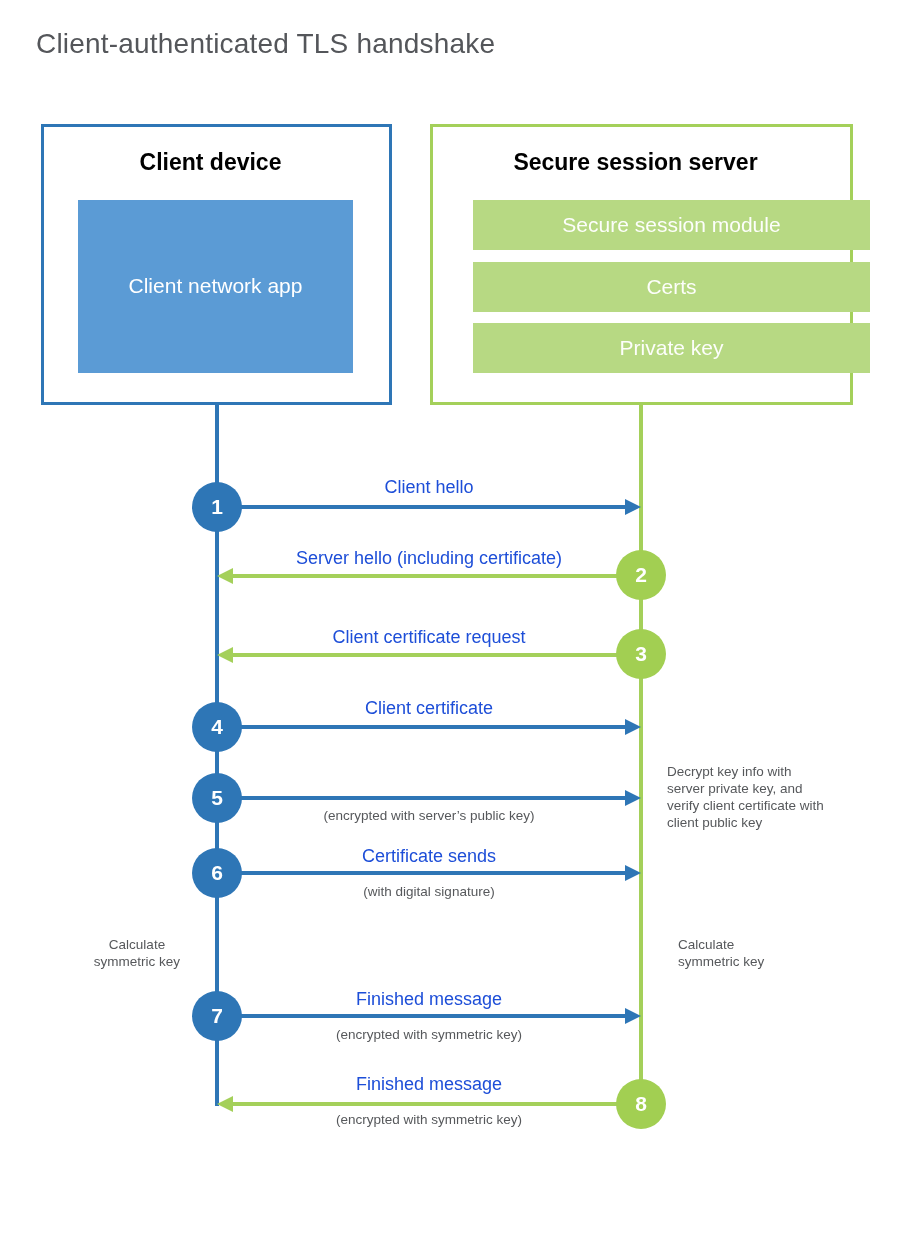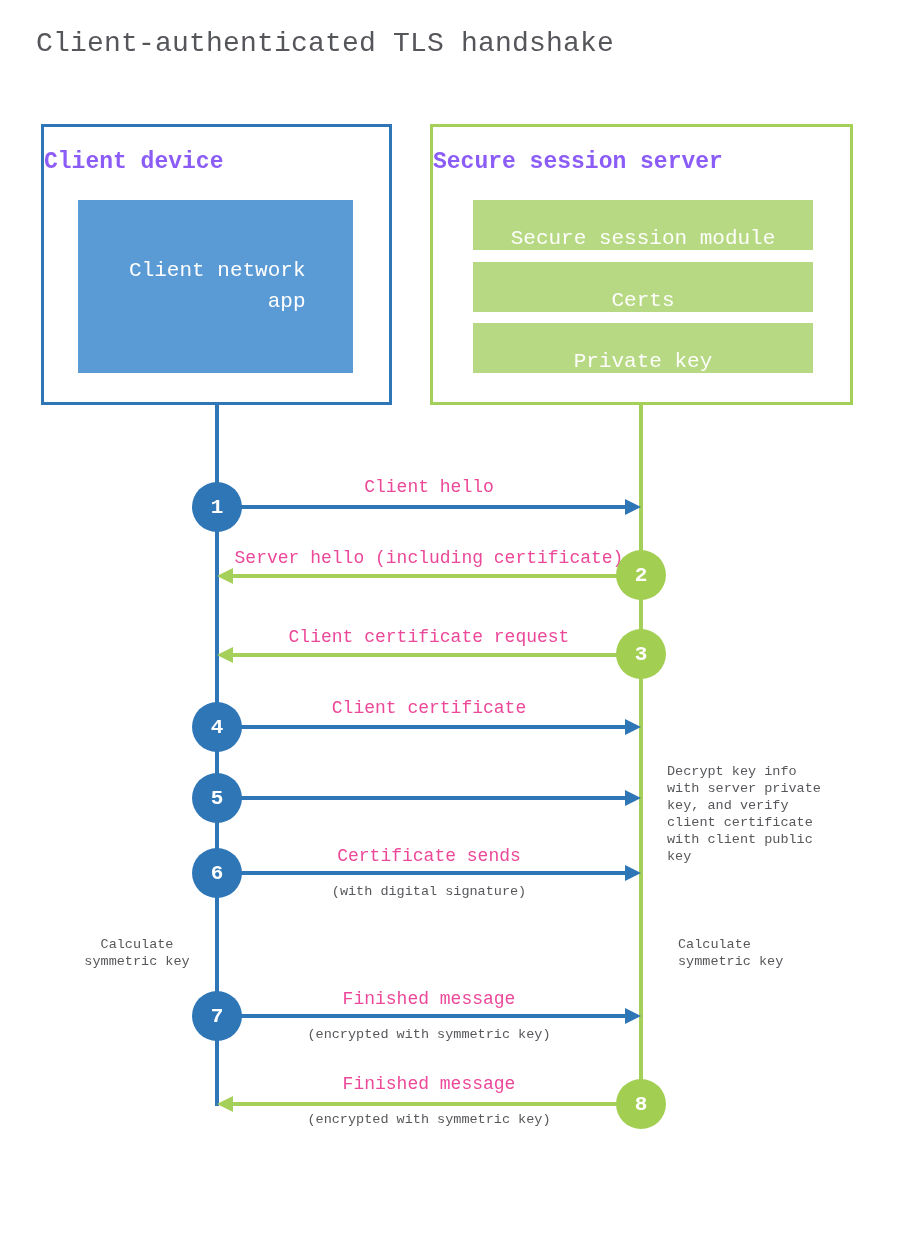--- a/index.html
+++ b/index.html
@@ -1,48 +1,48 @@
 <!DOCTYPE html>
 <html><head>
 <meta charset="utf-8">
 <style>
   html,body{margin:0;padding:0;background:#ffffff;}
   body{font-family:"Liberation Sans","DejaVu Sans",sans-serif;}
-  .canvas{position:relative;width:900px;height:1256px;background:#ffffff;overflow:hidden;font-family:Liberation Mono, monospace;}
+  .canvas{position:relative;width:900px;height:1256px;background:#ffffff;overflow:hidden;}
 
   .page-title{position:absolute;left:36px;top:28px;font-size:28px;font-weight:400;color:#54565a;letter-spacing:0.2px;}
 
   .entity-box{position:absolute;background:#ffffff;box-sizing:border-box;}
   .client-box{left:41px;top:124px;width:351px;height:281px;border:3px solid #2e76b6;}
   .server-box{left:430px;top:124px;width:423px;height:281px;border:3px solid #a4d05a;}
-  .entity-title{position:absolute;left:0;right:12px;top:22px;font-size:23px;font-weight:700;color:#8b5cf6;}
+  .entity-title{position:absolute;left:0;right:12px;top:22px;text-align:center;font-size:23px;font-weight:700;color:#000000;}
 
   .app-box{position:absolute;left:78px;top:200px;width:275px;height:173px;background:#5b9bd5;display:flex;align-items:center;justify-content:center;text-align:right;}
   .app-box span{color:#ffffff;font-size:21px;line-height:1.45;max-width:180px;display:inline-block;}
 
-  .module-bar{position:absolute;left:473px;width:340px;height:50px;background:#b7d983;display:flex;align-items:flex-end;justify-content:center;}
+  .module-bar{position:absolute;left:473px;width:397px;height:50px;background:#b7d983;display:flex;align-items:center;justify-content:center;}
   .module-bar span{color:#fdfefb;font-size:21px;}
 
   .lifeline{position:absolute;width:4px;}
   .lifeline.blue{left:215px;background:#2e76b6;}
   .lifeline.green{left:639px;background:#a4d05a;}
 
   .arrow{position:absolute;left:217px;width:424px;height:4px;}
   .arrow .shaft{position:absolute;top:0;height:4px;}
   .arrow.right .shaft{left:0;right:13px;background:#2e76b6;}
   .arrow.left .shaft{left:13px;right:0;background:#a4d05a;}
   .arrow .head{position:absolute;width:0;height:0;top:-6px;}
   .arrow.right .head{right:0;border-left:16px solid #2e76b6;border-top:8px solid transparent;border-bottom:8px solid transparent;}
   .arrow.left .head{left:0;border-right:16px solid #a4d05a;border-top:8px solid transparent;border-bottom:8px solid transparent;}
 
   .badge{position:absolute;width:50px;height:50px;border-radius:50%;display:flex;align-items:center;justify-content:center;color:#ffffff;font-size:21px;font-weight:700;}
   .badge.blue{left:192px;background:#2e76b6;}
   .badge.green{left:616px;background:#a2cf52;}
 
-  .msg-label{position:absolute;left:217px;width:424px;text-align:center;font-size:18px;color:#ec4899;}
+  .msg-label{position:absolute;left:217px;width:424px;text-align:center;font-size:18px;color:#1d4ed8;}
   .msg-sublabel{position:absolute;left:217px;width:424px;text-align:center;font-size:13.5px;color:#56585b;}
 
   .side-note{position:absolute;font-size:13.5px;line-height:17px;color:#56585b;}
   .note-decrypt{left:667px;top:763px;width:158px;text-align:left;}
   .calc-left{left:83px;top:936px;width:108px;text-align:center;}
   .calc-right{left:678px;top:936px;width:120px;text-align:left;}
 </style>
 </head>
 <body>
 
@@ -109,20 +109,21 @@
     <span>4</span>
   </div>
 
   <div class="arrow right" style="top:796px;">
     <div class="shaft"></div>
     <div class="head"></div>
   </div>
   <div class="badge blue" style="top:773px;">
     <span>5</span>
   </div>
+  <div class="msg-sublabel" style="top:808px;">(encrypted with server’s public key)</div>
 
   <div class="msg-label" style="top:846px;">Certificate sends</div>
   <div class="arrow right" style="top:871px;">
     <div class="shaft"></div>
     <div class="head"></div>
   </div>
   <div class="badge blue" style="top:848px;">
     <span>6</span>
   </div>
   <div class="msg-sublabel" style="top:884px;">(with digital signature)</div>

